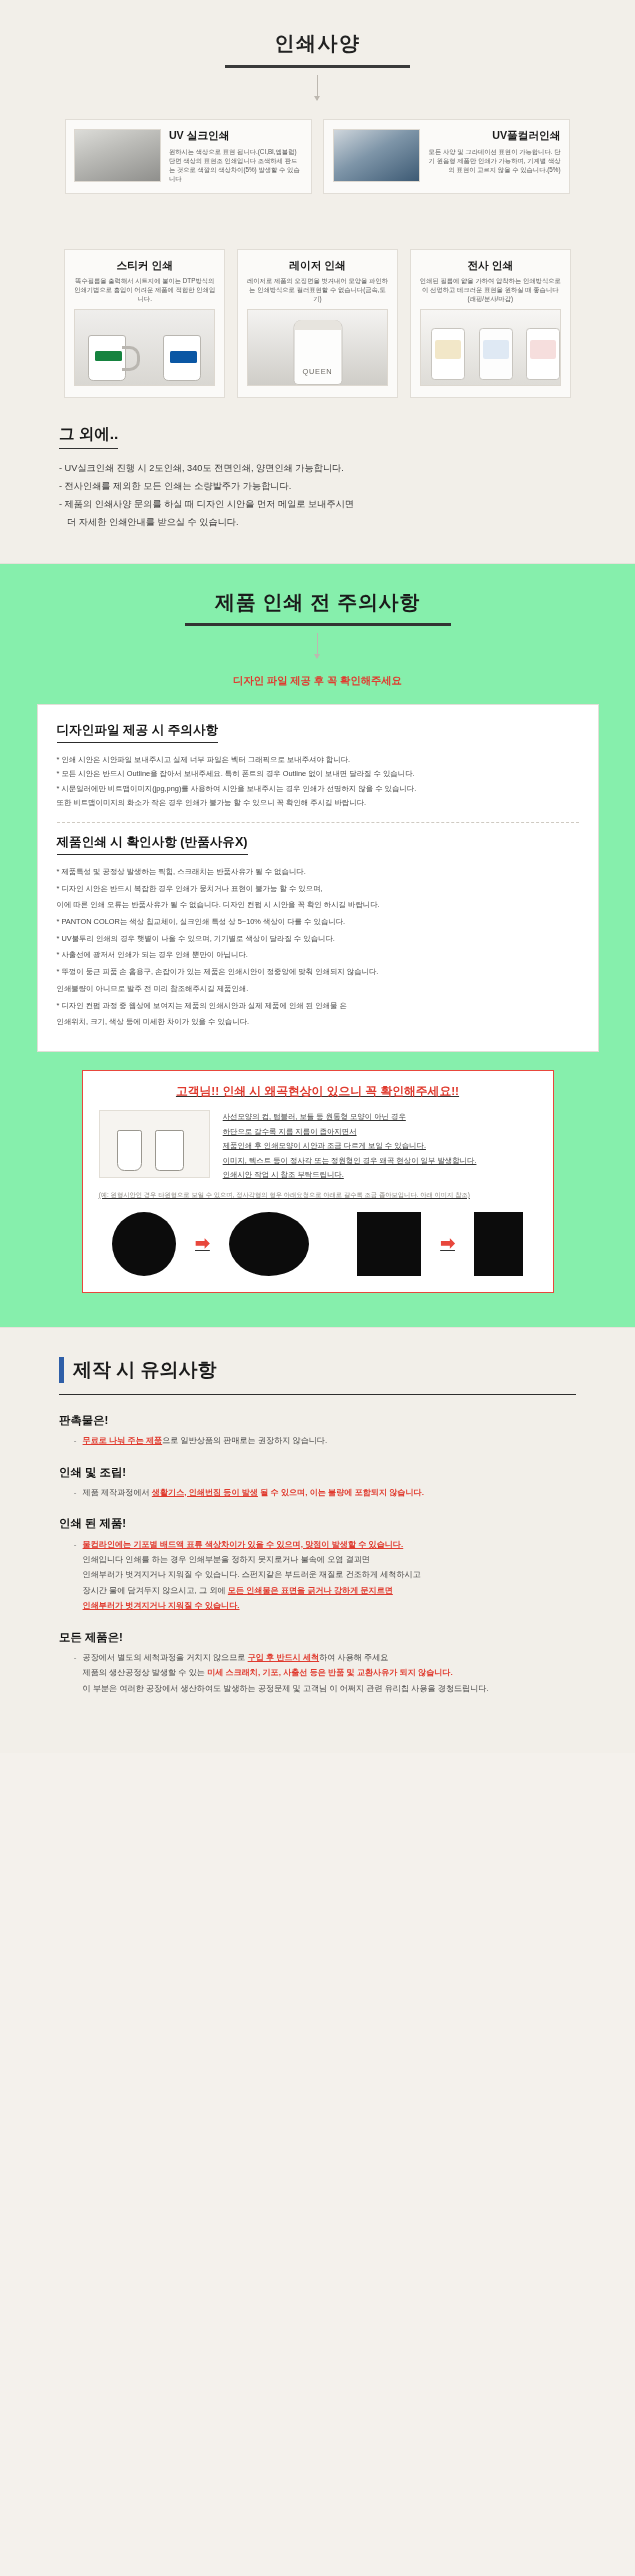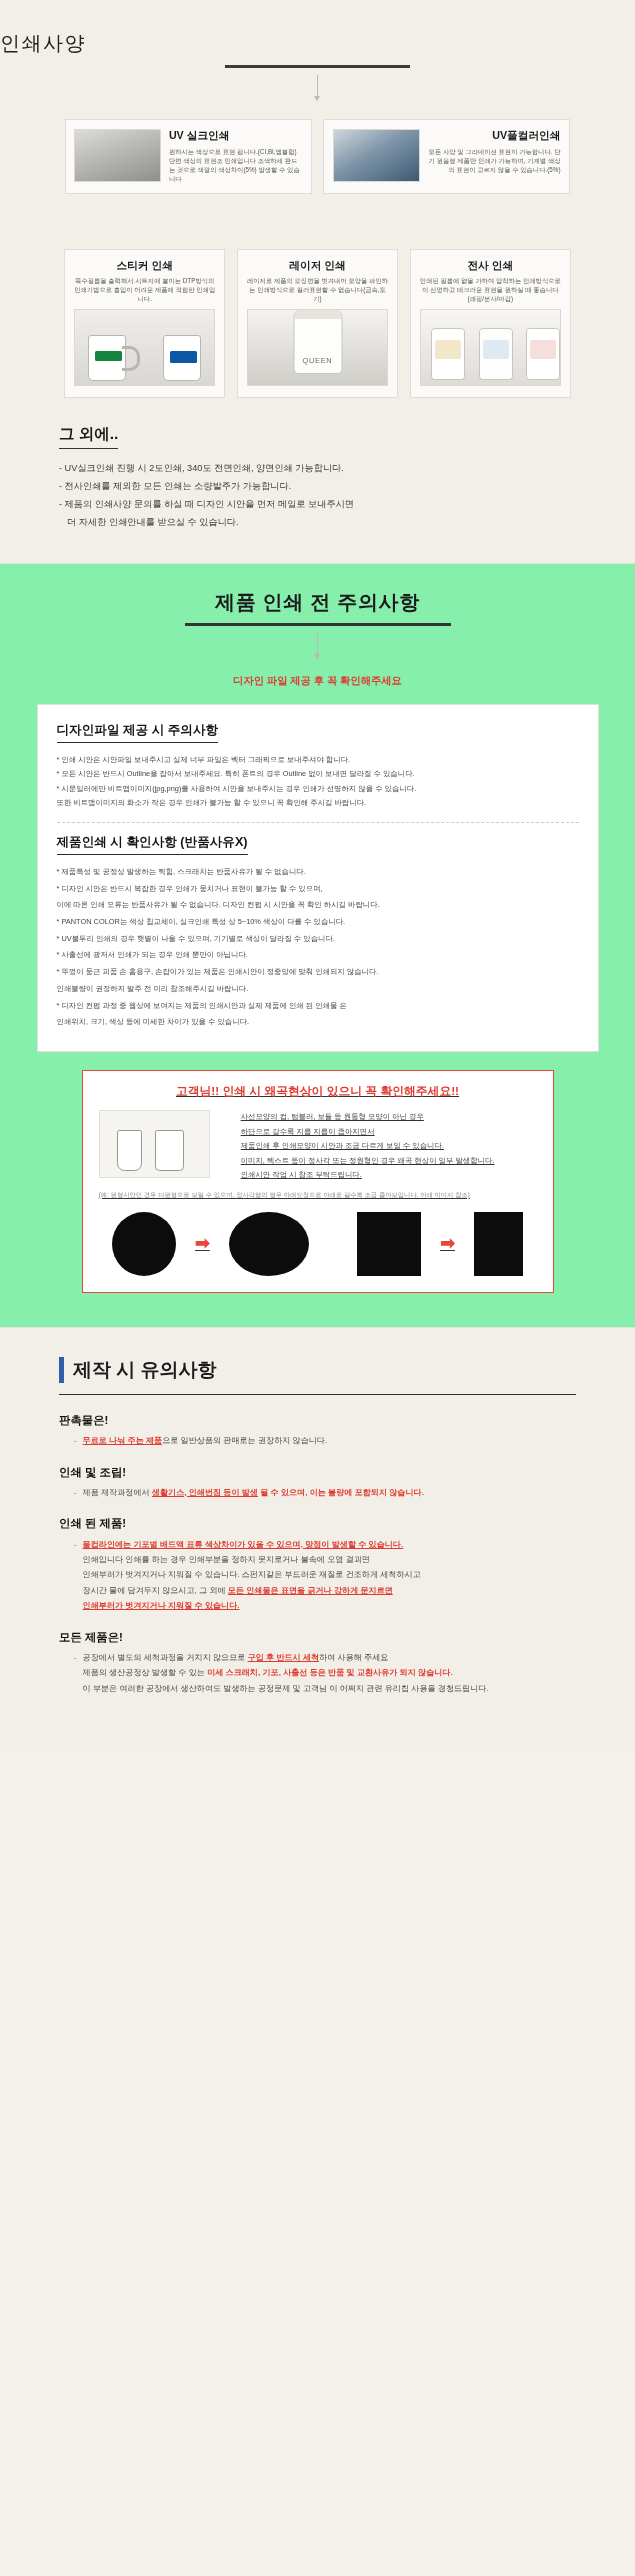--- a/index.html
+++ b/index.html
@@ -7,23 +7,23 @@
     width: 635px;
     font-family: "Liberation Sans", sans-serif;
     background: #f4f1ec;
     color: #333;
   }
   .page { width: 635px; margin: 0 auto; }
 
   
   .sec1 { background: #f2efe9; padding: 20.7px 0 31px; }
   .title-main {
-    text-align: left;
+    text-align: center;
     font-size: 20px;
-    font-weight: normal;
+    font-weight: bold;
     color: #222;
     letter-spacing: 1.5px;
     padding: 8.9px 0 4.4px;
   }
   .title-underline {
     width: 185px; height: 2.2px; background: #3a3a3a;
     margin: 4.4px auto 0;
   }
   .arrow-down {
     width: 0.7px; height: 25px; background: #bdb8b0;
@@ -87,21 +87,21 @@
   }
   .mug-shape2 {
     position: absolute; bottom: 4.4px; right: 13.3px; width: 38px; height: 46px;
     background: #fff; border: 1.5px solid #b9b6b0; border-radius: 3px 3px 5.2px 5.2px;
   }
   .mug-badge2 {
     position:absolute; left:5.9px; top:14.8px; width:26.6px; height:11.8px;
     background:#0b57a4; border-radius:1.5px;
   }
   .tumb-shape {
-    position:absolute; bottom:11px; left:50%; transform:translateX(-50%);
+    position:absolute; bottom:0; left:50%; transform:translateX(-50%);
     width:49px; height:65px; background:#fdfdfc; border:1.5px solid #c8c5bf;
     border-radius:7.4px 7.4px 4.4px 4.4px;
   }
   .tumb-cap { position:absolute; top:-1.5px; left:0; right:0; height:10.3px; background:#e7e4de; border-radius:6.6px 6.6px 0 0;}
   .tumb-txt { position:absolute; bottom:8.9px; left:0; right:0; text-align:center; font-size:7.4px; color:#6d6a64; letter-spacing:0.7px;}
   .can {
     position:absolute; bottom:5.9px; width:34px; height:52px; border-radius:3.7px;
     border:1.5px solid #c8c5bf; background:#fff;
   }
   .can.a { left:10.3px; }
@@ -146,21 +146,21 @@
   .note { font-size: 7.4px; line-height: 1.95; color: #444; }
   .dashed { border-top: 0.7px dashed #cfcac2; margin: 11.8px 0 10.3px; }
   .note-list li { list-style: none; margin-bottom: 3px; font-size: 7.4px; line-height: 1.85; color: #444; }
 
   
   .warn-box {
     width: 472px; margin: 17.7px auto 0;
     background: #fff; border: 1.5px solid #e8473c; padding: 13.3px 16.2px 16.2px; text-decoration: underline;
   }
   .warn-title { text-align: center; font-size: 11.8px; font-weight: bold; color: #e03b2f; margin-bottom: 10.3px; }
-  .warn-body { display: flex; gap: 31px; align-items: flex-start; }
+  .warn-body { display: flex; gap: 13px; align-items: flex-start; }
   .warn-img { width: 111px; height: 68px; background: #f6f4f0; border: 0.7px solid #e2ded6; position: relative; }
   .cup-a { position:absolute; bottom:5.9px; left:17.7px; width:25px; height:41px; background:#fff; border:1.5px solid #9a978f; border-radius:2.2px 2.2px 7.4px 7.4px;}
   .cup-b { position:absolute; bottom:5.9px; left:55px; width:29.5px; height:41px; background:#fff; border:1.5px solid #9a978f; border-radius:2.2px 2.2px 4.4px 4.4px;}
   .warn-text { flex: 1; font-size: 7.4px; line-height: 1.95; color: #444; }
   .warn-small { font-size: 6.3px; color: #8a867f; margin-top: 7.4px; line-height:1.6; }
 
   .shape-row { display: flex; align-items: center; justify-content: center; gap: 19px; margin-top: 11.8px; }
   .blk-circle { width: 64px; height: 64px; background: #0c0c0c; border-radius: 50%; }
   .blk-ellipse { width: 80px; height: 64px; background: #0c0c0c; border-radius: 50%; }
   .blk-sq { width: 64px; height: 64px; background: #0c0c0c; }
@@ -297,21 +297,21 @@
 
       <div class="box-h">제품인쇄 시 확인사항 (반품사유X)</div>
       <ul class="note-list">
         <li>* 제품특성 및 공정상 발생하는 찍힘, 스크래치는 반품사유가 될 수 없습니다.</li>
         <li>* 디자인 시안은 반드시 복잡한 경우 인쇄가 뭉치거나 표현이 불가능 할 수 있으며,</li>
         <li>   이에 따른 인쇄 오류는 반품사유가 될 수 없습니다. 디자인 컨펌 시 시안을 꼭 확인 하시길 바랍니다.</li>
         <li>* PANTON COLOR는 색상 칩교체이, 실크인쇄 특성 상 5~10% 색상이 다를 수 있습니다.</li>
         <li>* UV불투리 인쇄의 경우 햇볕이 나올 수 있으며, 기기별로 색상이 달라질 수 있습니다.</li>
         <li>* 사출선에 광저서 인쇄가 되는 경우 인쇄 뿐만이 아닙니다.</li>
         <li>* 뚜껑이 둥근 피품 손 홈용구, 손잡이가 있는 제품은 인쇄시안이 정중앙에 맞춰 인쇄되지 않습니다.</li>
-        <li>   인쇄불량이 권장하지 발주 전 미리 참조해주시길 바랍니다.</li>
+        <li>   인쇄불량이 아니므로 발주 전 미리 참조해주시길 제품인쇄.</li>
         <li>* 디자인 컨펌 과정 중 웹상에 보여지는 제품의 인쇄시안과 실제 제품에 인쇄 된 인쇄물 은</li>
         <li>   인쇄위치, 크기, 색상 등에 미세한 차이가 있을 수 있습니다.</li>
       </ul>
     </div>
 
     <div class="warn-box">
       <div class="warn-title">고객님!! 인쇄 시 왜곡현상이 있으니 꼭 확인해주세요!!</div>
       <div class="warn-body">
         <div class="warn-img">
           <div class="cup-a"></div>

